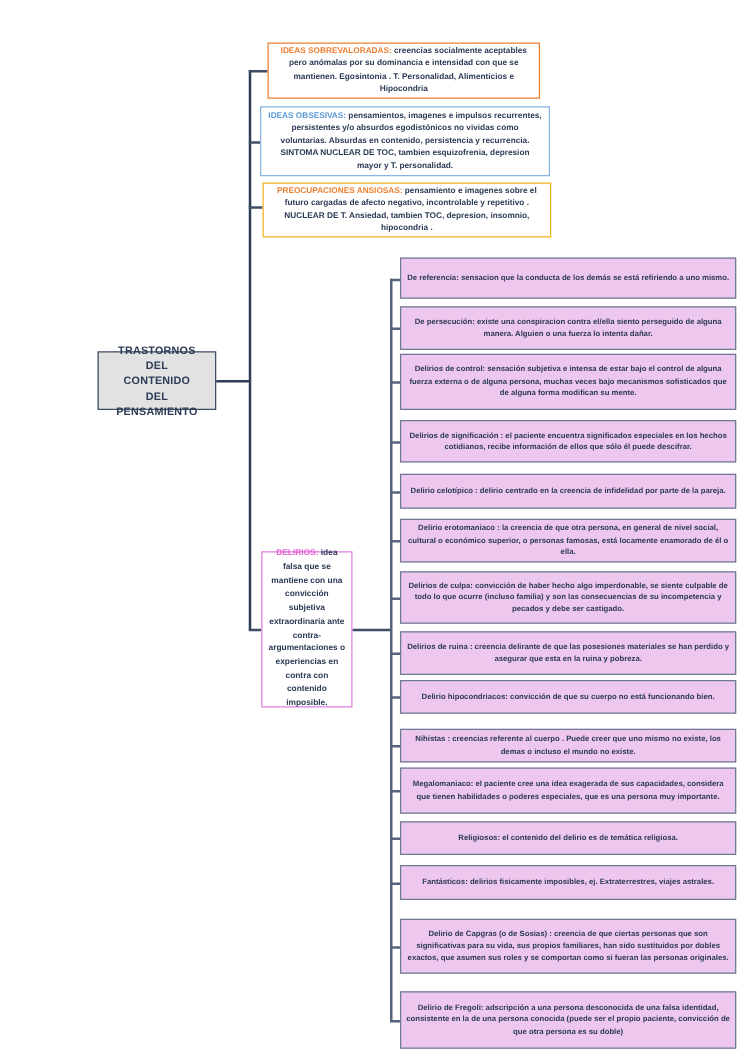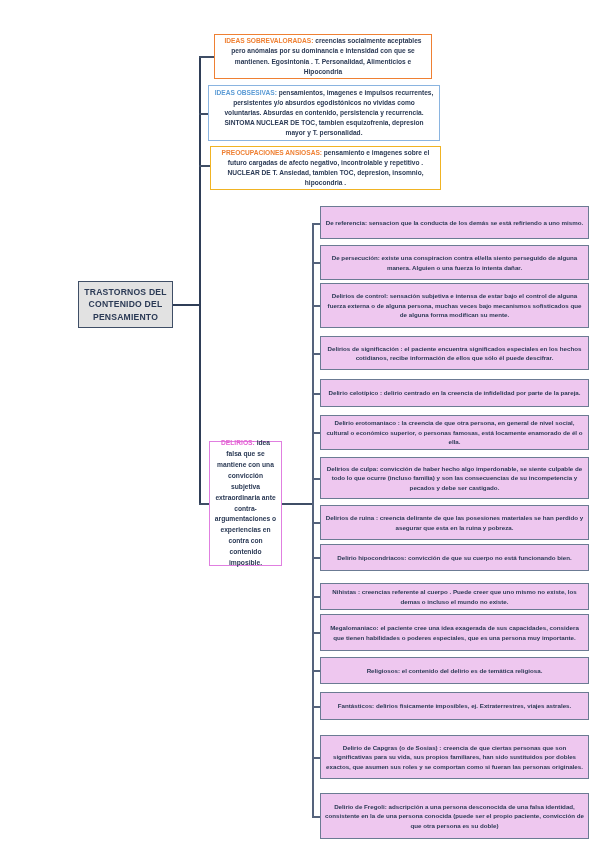--- a/index.html
+++ b/index.html
@@ -33,21 +33,21 @@
     border:1.6px solid #3f4e66;
     color:#2b3a55;
     font-weight:bold;
     font-size:8.6px;
     line-height:1.42;
     letter-spacing:.2px;
     text-align:center;
     display:flex;
     align-items:center;
     justify-content:center;
-    padding:3px 0;
+    padding:3px 12px;
   }
   .root-node .txt{display:block;white-space:pre-line;}
 
   
   .cat-box{
     position:absolute;
     box-sizing:border-box;
     background:#ffffff;
     border-width:1.5px;
     border-style:solid;

